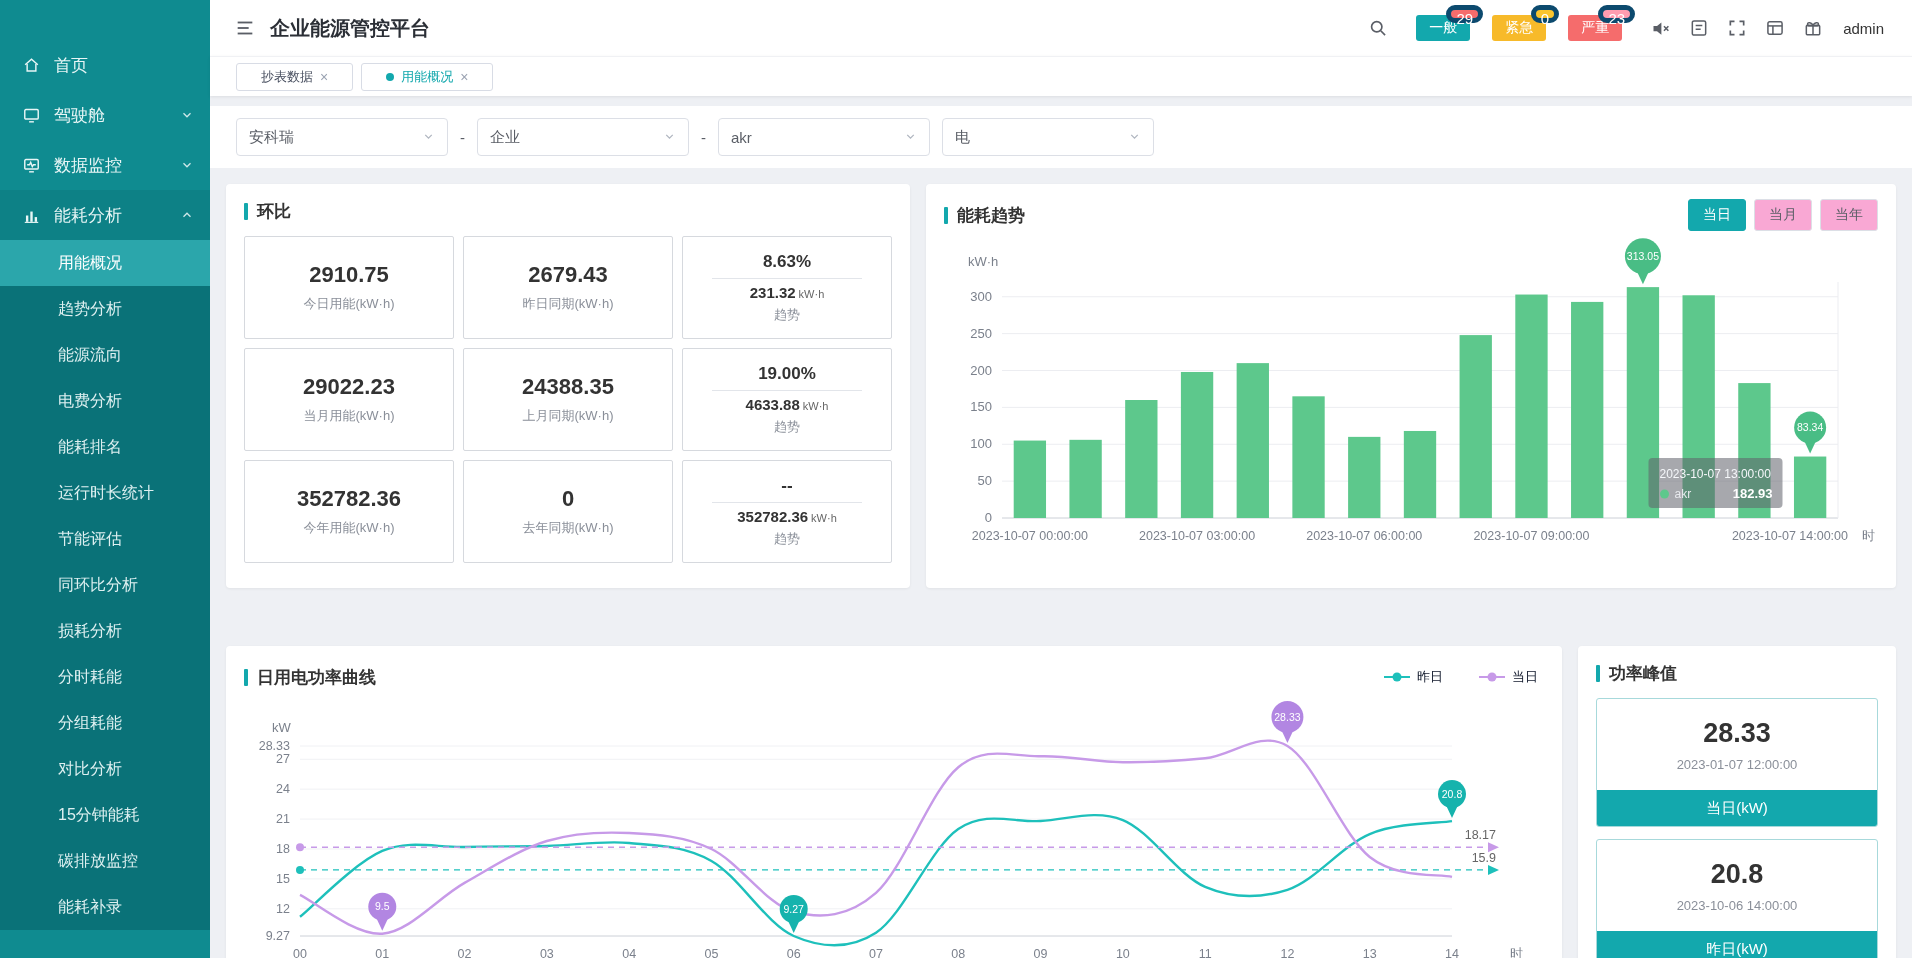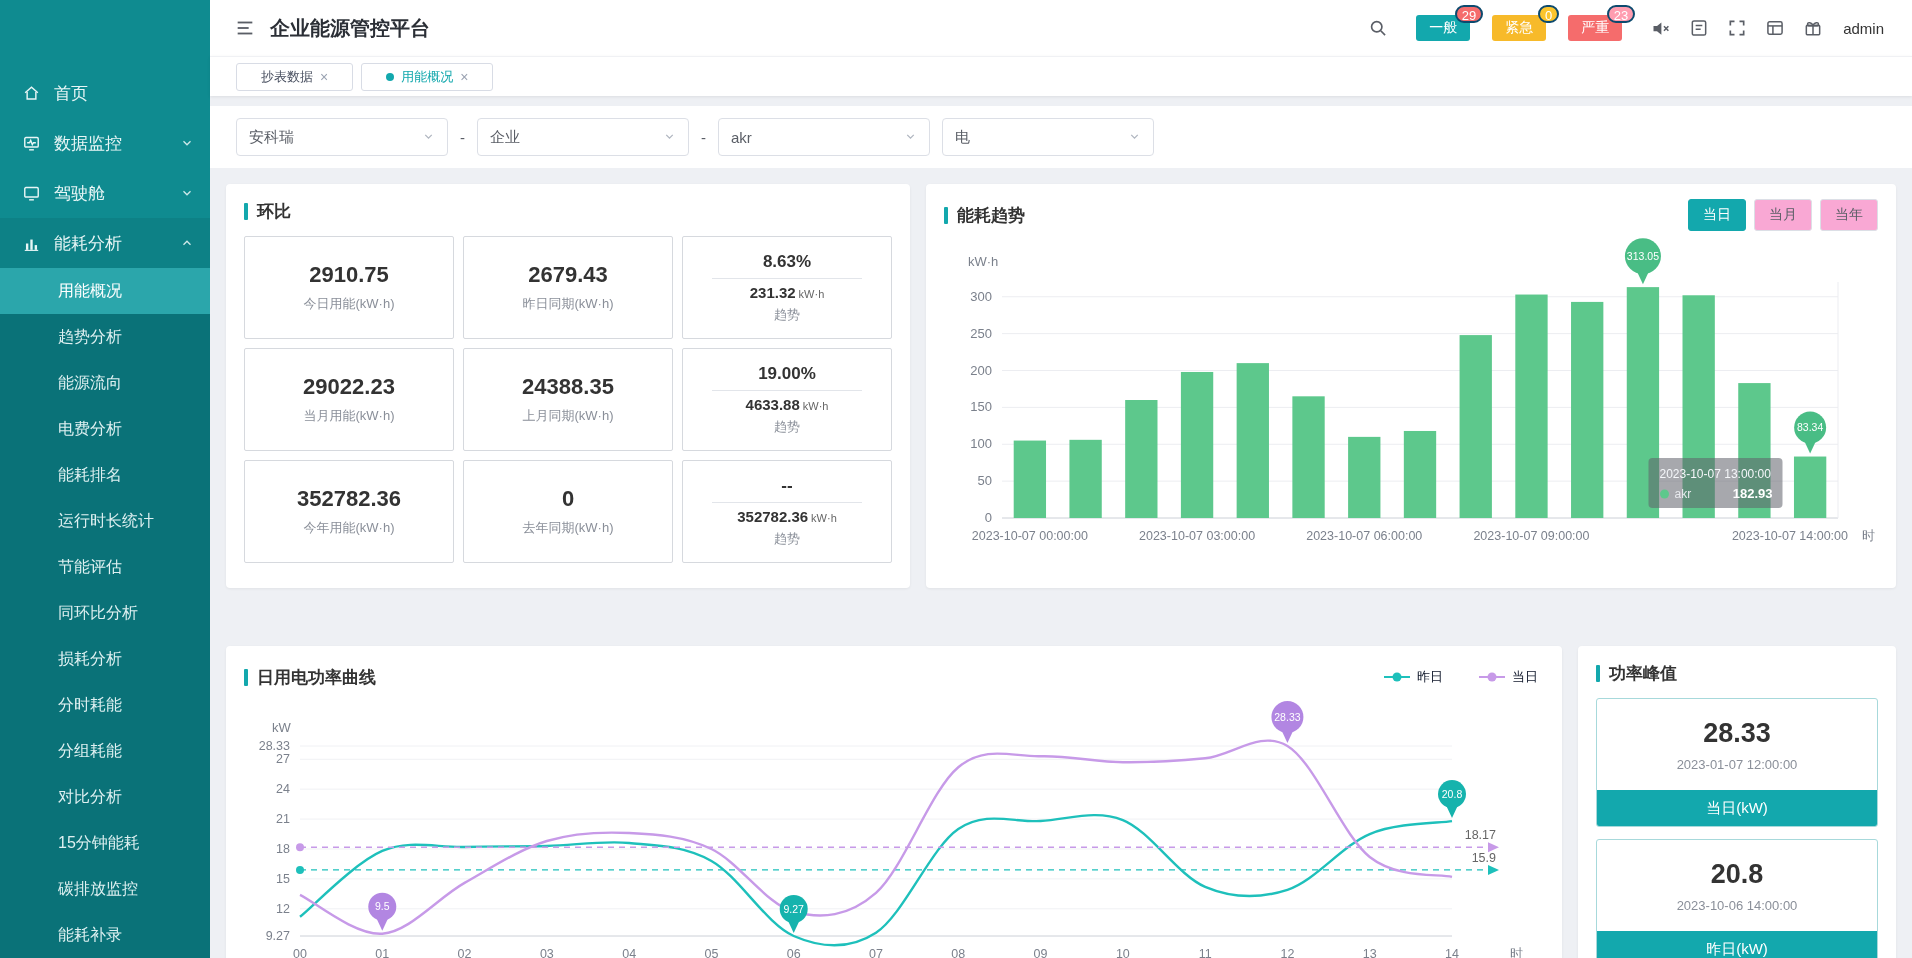--- a/index.html
+++ b/index.html
@@ -2,39 +2,39 @@
 <html><head>
 <meta charset="utf-8">
 <style>
   * { margin:0; padding:0; box-sizing:border-box; font-family:"Liberation Sans","DejaVu Sans",sans-serif; }
   html,body { width:1912px; height:958px; overflow:hidden; background:#eef0f4; }
   svg text { font-family:"Liberation Sans","DejaVu Sans",sans-serif; }
   .app { display:flex; width:100%; height:100%; }
 
   
   .sidebar { width:210px; min-width:210px; height:100%; background:#0f8b90; overflow:hidden; }
-  .menu { padding-top:68px; display:flex; flex-direction:column; }
+  .menu { padding-top:40px; display:flex; flex-direction:column; }
   .menu-item { height:50px; display:flex; align-items:center; gap:12px; padding:0 16px 0 22px; color:#e8f6f6; font-size:17px; cursor:pointer; }
   .menu-item .micon { width:20px; height:20px; display:flex; align-items:center; }
   .menu-item .chev { margin-left:auto; display:flex; }
   .menu-item.expanded { background:#0d8186; }
   .submenu { background:#0a7278; }
   .submenu-item { height:46px; display:flex; align-items:center; padding-left:58px; color:#def0f1; font-size:16px; cursor:pointer; }
   .submenu-item.selected { background:#2ba6ab; color:#fff; }
 
   
   .main { flex:1; min-width:0; display:flex; flex-direction:column; height:100%; }
 
   .topbar { height:56px; background:#fff; display:flex; align-items:center; padding:0 28px 0 24px; gap:14px; }
   .icon-btn { display:flex; align-items:center; cursor:pointer; }
   .app-title { font-size:20px; color:#2b2f36; font-weight:bold; }
   .topbar-right { margin-left:auto; display:flex; align-items:center; gap:20px; }
   .badges { display:flex; align-items:center; gap:22px; margin:0 8px; }
   .badge { position:relative; color:#fff; font-size:14px; padding:4px 13px; border-radius:3px; cursor:pointer; }
-  .badge .count { position:absolute; top:-10px; right:-13px; min-width:20px; height:18px; line-height:18px; border-radius:9px; font-size:13px; text-align:center; padding:0 5px; color:#fff; border:2px solid #0c4a6e; }
+  .badge .count { position:absolute; top:-10px; right:-13px; min-width:20px; height:18px; line-height:18px; border-radius:9px; font-size:15px; text-align:center; padding:0 5px; color:#fff; border:5px solid #0c4a6e; }
   .user { font-size:15px; color:#333; cursor:pointer; }
 
   .tabbar { height:40px; background:#fff; border-top:1px solid #f0f1f4; box-shadow:0 1px 3px rgba(0,0,0,0.08); display:flex; align-items:center; gap:8px; padding:0 26px; position:relative; z-index:2; }
   .tab { display:inline-flex; align-items:center; gap:7px; border:1px solid #d8dce5; background:#fff; color:#495060; font-size:13px; padding:4px 24px; border-radius:3px; cursor:pointer; }
   .tab .dot { width:8px; height:8px; border-radius:50%; background:#13a8ad; }
   .tab .close { color:#9aa2b1; font-size:14px; line-height:1; }
   .tab.active { color:#13a8ad; }
 
   .filterbar { background:#fff; margin-top:10px; padding:12px 26px; display:flex; align-items:center; gap:12px; }
   .fselect { width:212px; height:38px; border:1px solid #dcdfe6; border-radius:4px; background:#fff; display:flex; align-items:center; padding:0 12px; font-size:15px; color:#5a5e66; cursor:pointer; }
@@ -95,39 +95,39 @@
               <path d="M4 11L12 4l8 7"></path>
               <path d="M6.5 10v9h11v-9"></path>
             </svg>
           </span>
           <span>首页</span>
         </div>
         <div class="menu-item">
           <span class="micon">
             <svg width="19" height="19" viewBox="0 0 24 24" fill="none" stroke="#e8f6f6" stroke-width="1.8">
               <rect x="3.5" y="4.5" width="17" height="12" rx="1.5"></rect>
-              <polyline points="6.5,11 9.5,11 11,8 13,13.5 14.5,11 17.5,11"></polyline>
               <line x1="9" y1="20" x2="15" y2="20"></line>
             </svg>
           </span>
-          <span>数据监控</span>
+          <span>驾驶舱</span>
           <span class="chev">
             <svg width="14" height="14" viewBox="0 0 24 24" fill="none" stroke="#cfe9ea" stroke-width="2.2">
               <polyline points="6,9 12,15 18,9"></polyline>
             </svg>
           </span>
         </div>
         <div class="menu-item">
           <span class="micon">
             <svg width="19" height="19" viewBox="0 0 24 24" fill="none" stroke="#e8f6f6" stroke-width="1.8">
               <rect x="3.5" y="4.5" width="17" height="12" rx="1.5"></rect>
+              <polyline points="6.5,11 9.5,11 11,8 13,13.5 14.5,11 17.5,11"></polyline>
               <line x1="9" y1="20" x2="15" y2="20"></line>
             </svg>
           </span>
-          <span>驾驶舱</span>
+          <span>数据监控</span>
           <span class="chev">
             <svg width="14" height="14" viewBox="0 0 24 24" fill="none" stroke="#cfe9ea" stroke-width="2.2">
               <polyline points="6,9 12,15 18,9"></polyline>
             </svg>
           </span>
         </div>
         <div class="menu-item expanded">
           <span class="micon">
             <svg width="19" height="19" viewBox="0 0 24 24" fill="#e8f6f6">
               <rect x="5" y="12" width="3" height="8"></rect>

